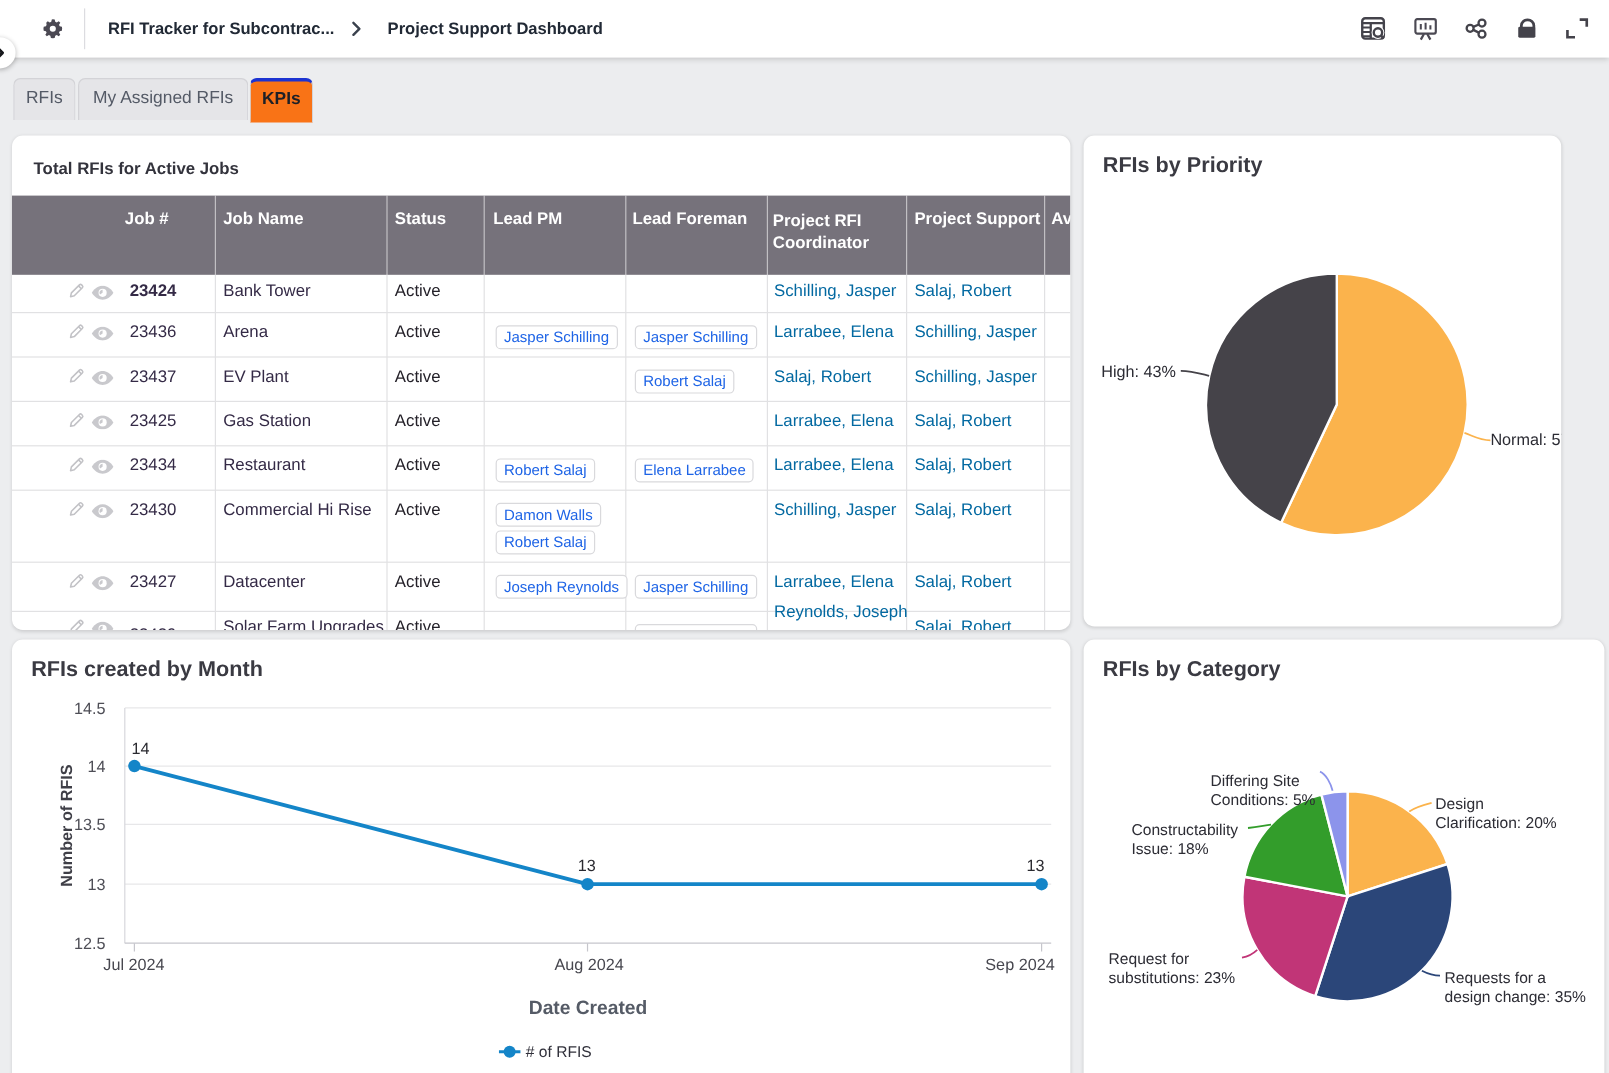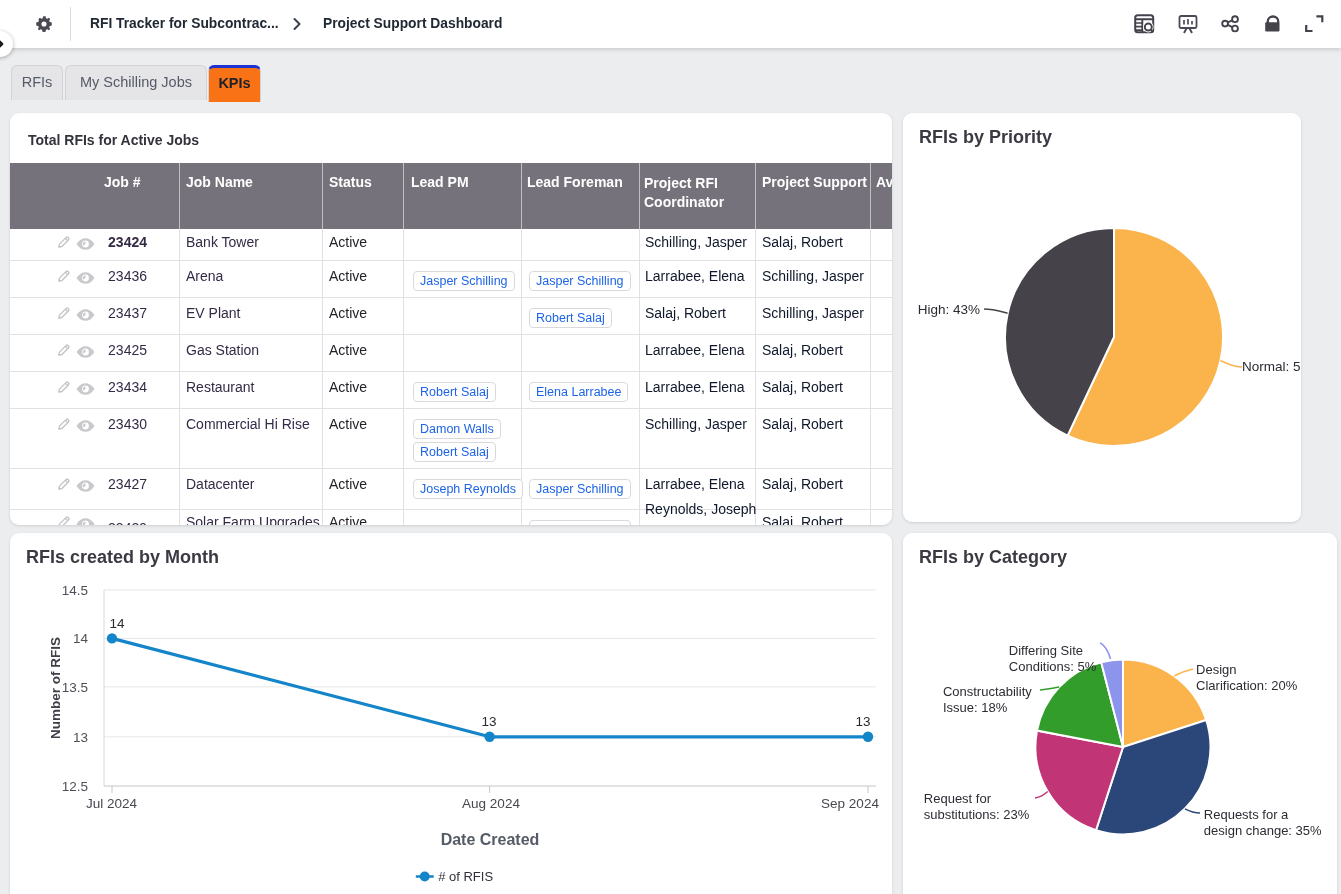--- a/index.html
+++ b/index.html
@@ -20,21 +20,21 @@
 .c-title { position:absolute; left:16px; top:13.5px; font-size:18px; font-weight:bold; color:#3a3a42; }
 
 .thead { position:absolute; left:0; top:50px; width:882px; height:66px; background:#76727b; }
 .th { position:absolute; color:#fff; font-size:14px; font-weight:bold; top:61px; white-space:nowrap; }
 .hline { position:absolute; left:0; width:882px; height:1px; background:#e1e1e3; }
 .vline { position:absolute; width:1px; background:#e1e1e3; top:116px; }
 .hv { position:absolute; width:1px; background:rgba(255,255,255,.55); top:50px; height:66px; }
 .cell { position:absolute; font-size:14px; white-space:nowrap; }
 .dk { color:#342a46; }
 .st { color:#242129; }
-.lnk { color:#0f172a; }
+.lnk { color:#0369a1; }
 .btn { position:absolute; height:20px; line-height:18px; padding:0 6px; border:1px solid #d9d9dc; border-radius:4px; background:#fff; color:#1e64e6; font-size:12.5px; white-space:nowrap; }
 .num { position:absolute; font-size:14px; color:#342a46; text-align:right; width:60px; }
 .rowico { position:absolute; }
 </style>
 </head>
 <body>
 
 <div class="topbar">
   <svg style="position:absolute;left:35px;top:15px" width="18" height="18" viewBox="0 0 24 24" fill="#4b4953">
       <path d="M12 1.5l2.1.3.6 2.5 1.7.7 2.2-1.4 1.7 1.7-1.4 2.2.7 1.7 2.5.6.3 2.2-.3 2.2-2.5.6-.7 1.7 1.4 2.2-1.7 1.7-2.2-1.4-1.7.7-.6 2.5-2.1.3-2.1-.3-.6-2.5-1.7-.7-2.2 1.4-1.7-1.7 1.4-2.2-.7-1.7-2.5-.6-.3-2.2.3-2.2 2.5-.6.7-1.7L4.7 5.3l1.7-1.7 2.2 1.4 1.7-.7.6-2.5z"></path>
@@ -76,21 +76,21 @@
       <path d="M4.2 13.1V19H10.5"></path>
     </svg>
 </div>
 <div class="handle">
     <svg width="8" height="12" viewBox="0 0 8 12" fill="none" stroke="#17181c" stroke-width="2.6" stroke-linecap="round" stroke-linejoin="round">
       <path d="M1.5 1.5L6 6l-4.5 4.5"></path>
     </svg>
   </div>
 
 <div class="tab" style="left:11px; width:52px;">RFIs</div>
-<div class="tab" style="left:65px; width:142px;">My Schilling Jobs</div>
+<div class="tab" style="left:65px; width:142px;">My Assigned RFIs</div>
 <div class="tab active" style="left:208px; width:53px;">KPIs</div>
 
 <div class="card" id="card1">
   <div class="t-title">Total RFIs for Active Jobs</div>
   <div class="thead"></div>
   <div class="th" style="left:94px;text-align:right;">Job #</div>
   <div class="th" style="left:176px;">Job Name</div>
   <div class="th" style="left:319px;">Status</div>
   <div class="th" style="left:401px;">Lead PM</div>
   <div class="th" style="left:517px;">Lead Foreman</div>

